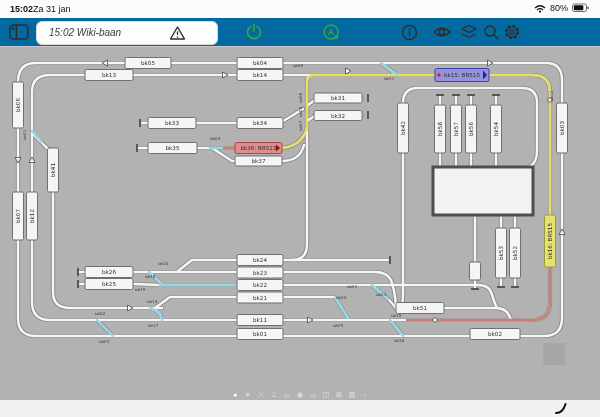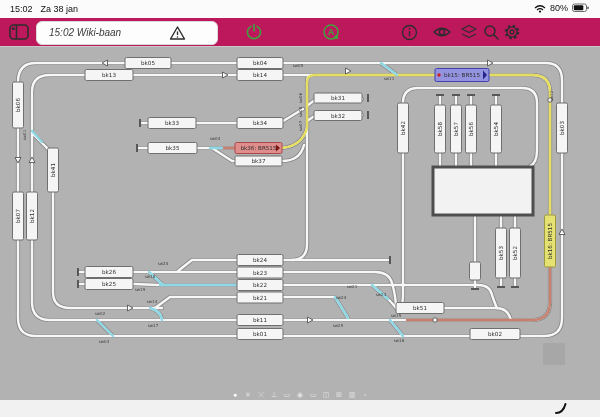--- a/index.html
+++ b/index.html
@@ -2,24 +2,24 @@
 <html><head>
 <meta charset="utf-8">
 <style>
   html,body{margin:0;padding:0;width:600px;height:417px;overflow:hidden;
     font-family:"Liberation Sans","DejaVu Sans",sans-serif;background:#fff;}
   #app{position:relative;width:600px;height:417px;background:#fbfbfb;}
   
   #status-bar{position:absolute;left:0;top:0;width:600px;height:18px;background:#fbfbfb;
     font-size:9px;color:#111;}
   #status-left{position:absolute;left:10px;top:4px;}
-  #status-time{font-weight:normal;margin-right:8px;}
+  #status-time{font-weight:bold;margin-right:0;}
   #status-right{position:absolute;right:10px;top:3px;display:flex;align-items:flex-start;gap:4px;}
   
-  #toolbar{position:absolute;left:0;top:18px;width:600px;height:28px;background:#be185d;
+  #toolbar{position:absolute;left:0;top:18px;width:600px;height:28px;background:#0369a1;
     border-bottom:1px solid #c9c9c9;}
   .tb-btn{position:absolute;top:2px;width:24px;height:24px;display:flex;align-items:center;
     justify-content:center;cursor:default;}
   #title-pill{position:absolute;left:36px;top:3px;width:180px;height:22px;
     border:1px solid #dadada;border-radius:6px;background:#fdfdfd;}
   #title-text{position:absolute;left:12px;top:5px;font-size:10px;font-style:italic;color:#3a3a3a;}
   
   #canvas{position:absolute;left:0;top:47px;width:600px;height:353px;background:#b2b2b2;}
   #layout{position:absolute;left:0;top:0;}
   .trk-base path{fill:none;stroke:#898989;stroke-width:4.2;stroke-linecap:round;stroke-linejoin:round;}
@@ -36,21 +36,21 @@
   #bottom-bar{position:absolute;left:0;top:400px;width:600px;height:17px;background:#f1f1f1;}
   #pen-icon{position:absolute;right:32px;top:2px;}
 </style>
 </head>
 <body>
 
 <div id="app">
 
   <div id="status-bar">
     <div id="status-left">
-      <span id="status-time">15:02</span><span>Za 38 jan</span>
+      <span id="status-time">15:02</span><span>Za 31 jan</span>
     </div>
     <div id="status-right">
       <svg width="12" height="10">
         <path d="M1 5 Q6 0.5 11 5" fill="none" stroke="#111" stroke-width="1.2"></path>
         <path d="M3 7 Q6 4.4 9 7" fill="none" stroke="#111" stroke-width="1.2"></path>
         <circle cx="6" cy="8.6" r="1.1" fill="#111"></circle>
       </svg>
       <span>80%</span>
       <svg width="18" height="10">
         <rect x="0.5" y="1" width="14" height="7.5" rx="2" fill="none" stroke="#6b6b6b"></rect>

